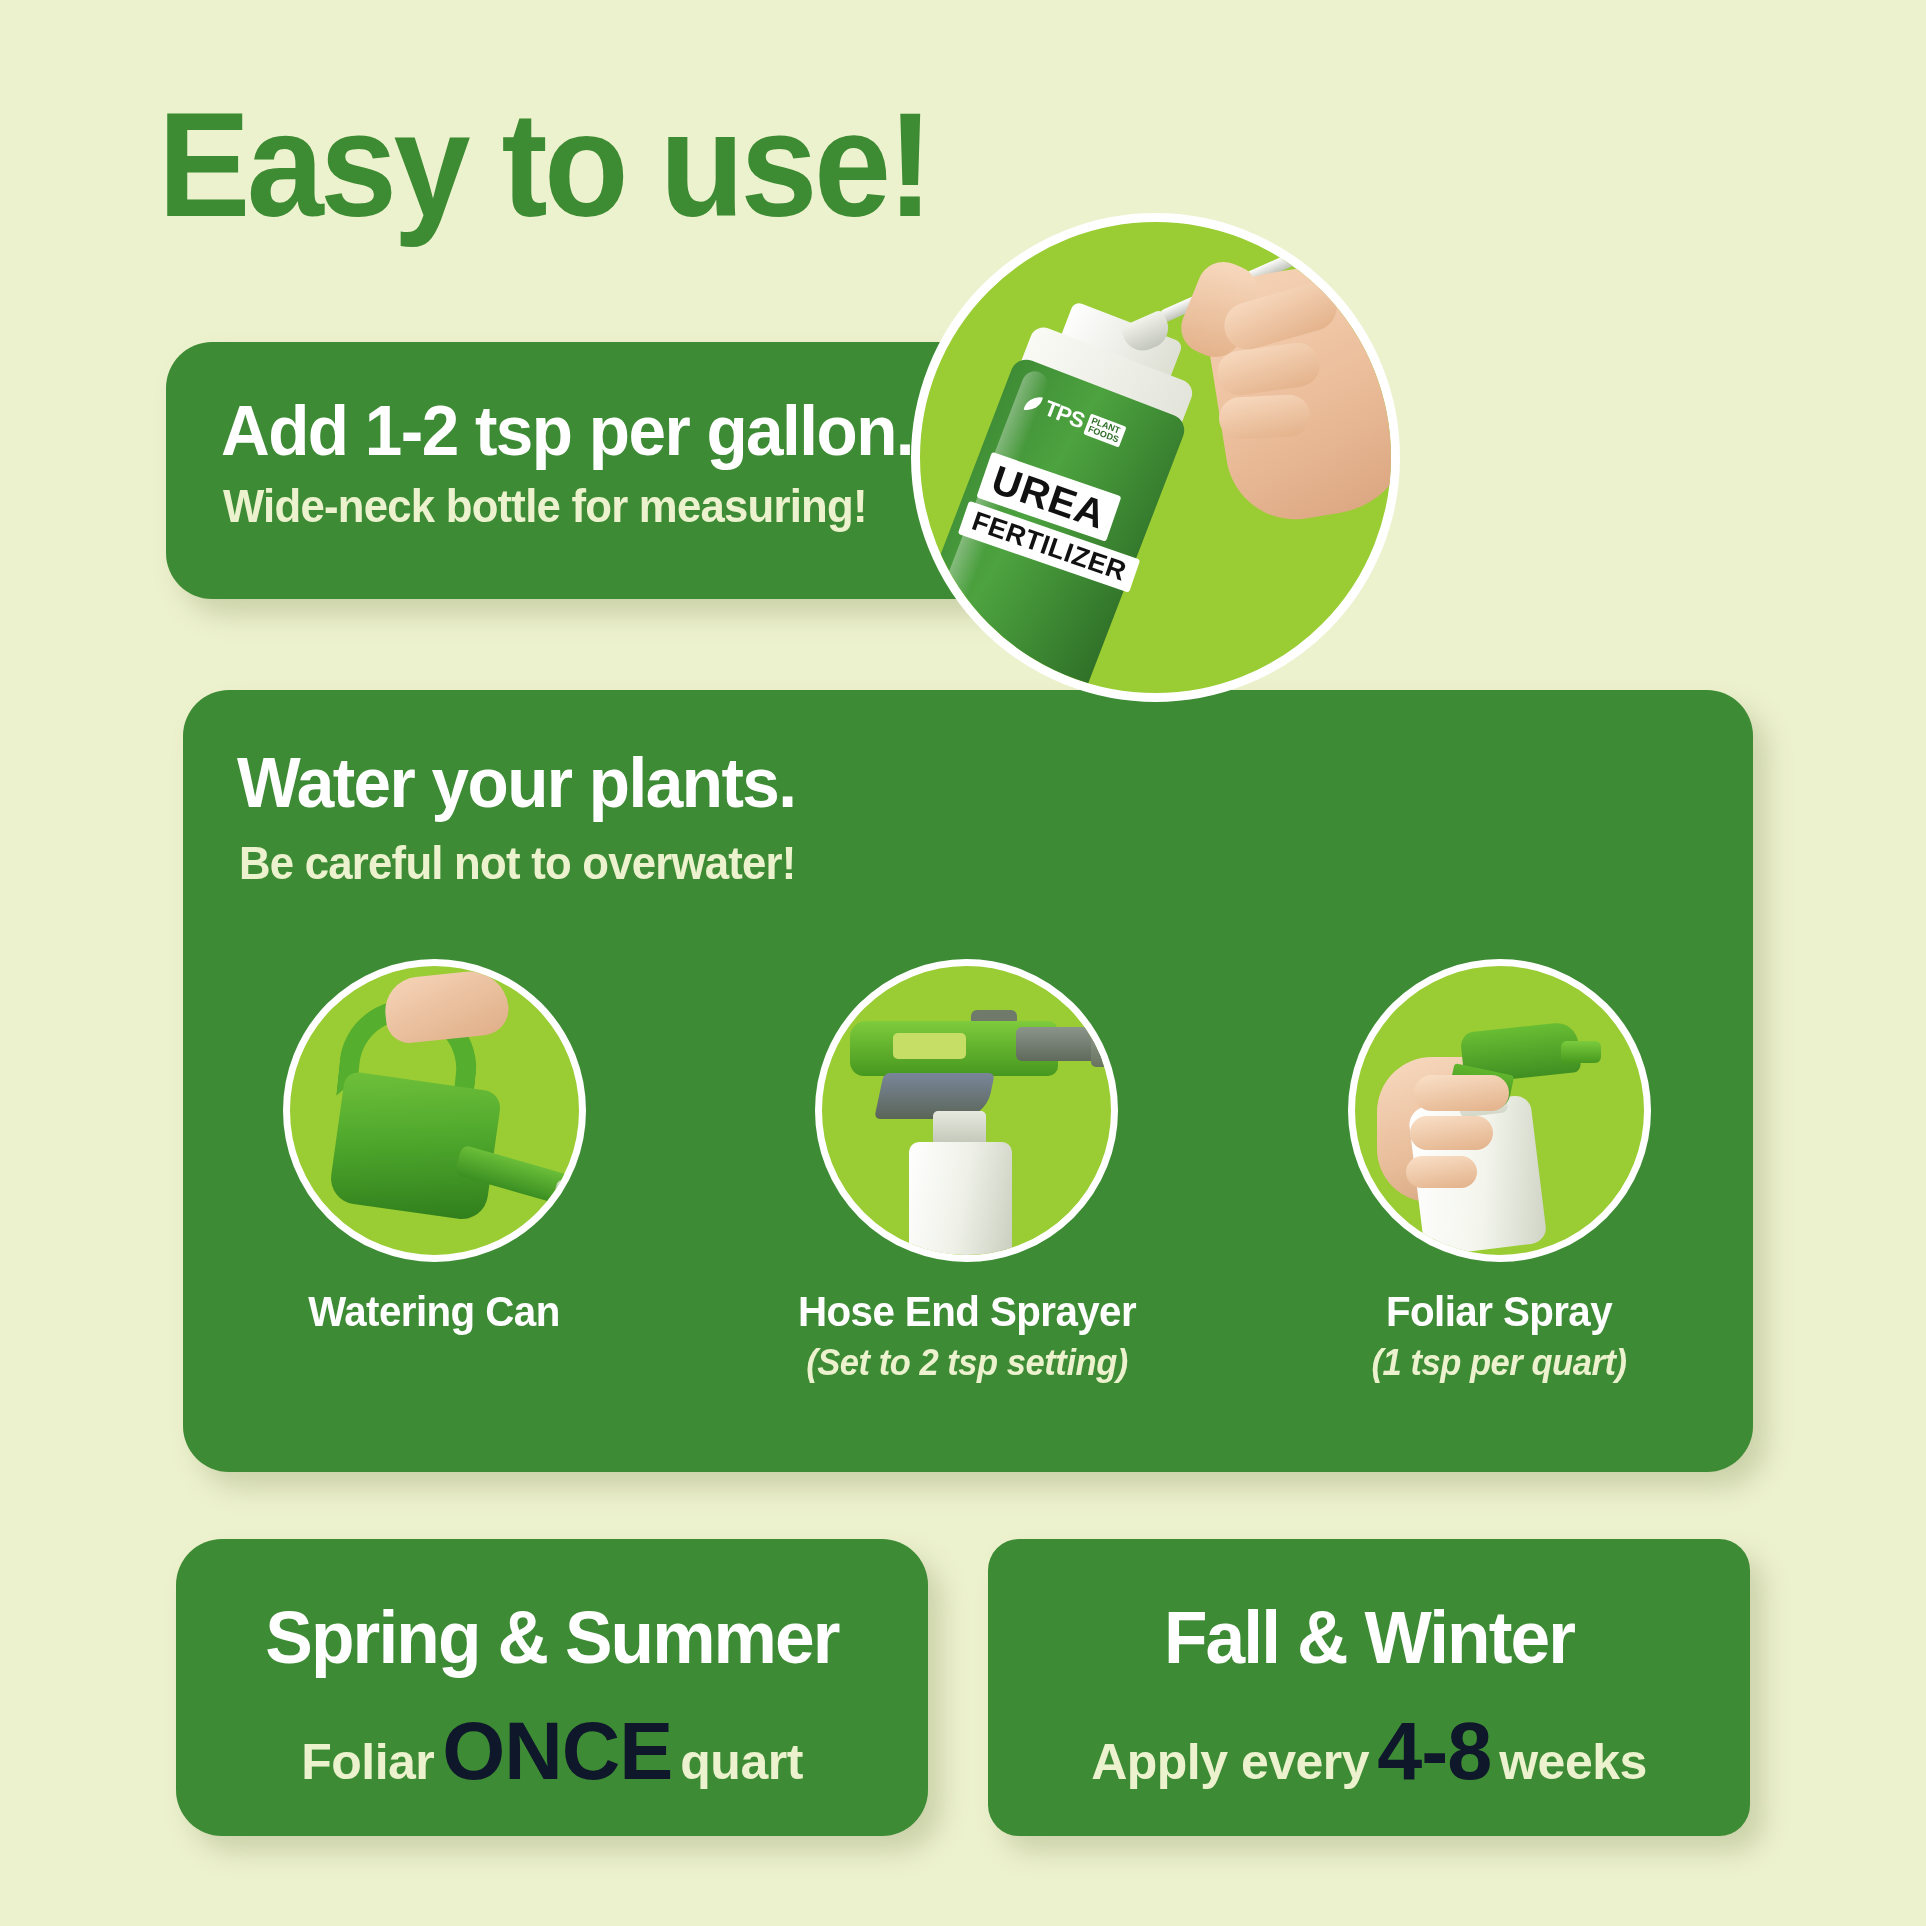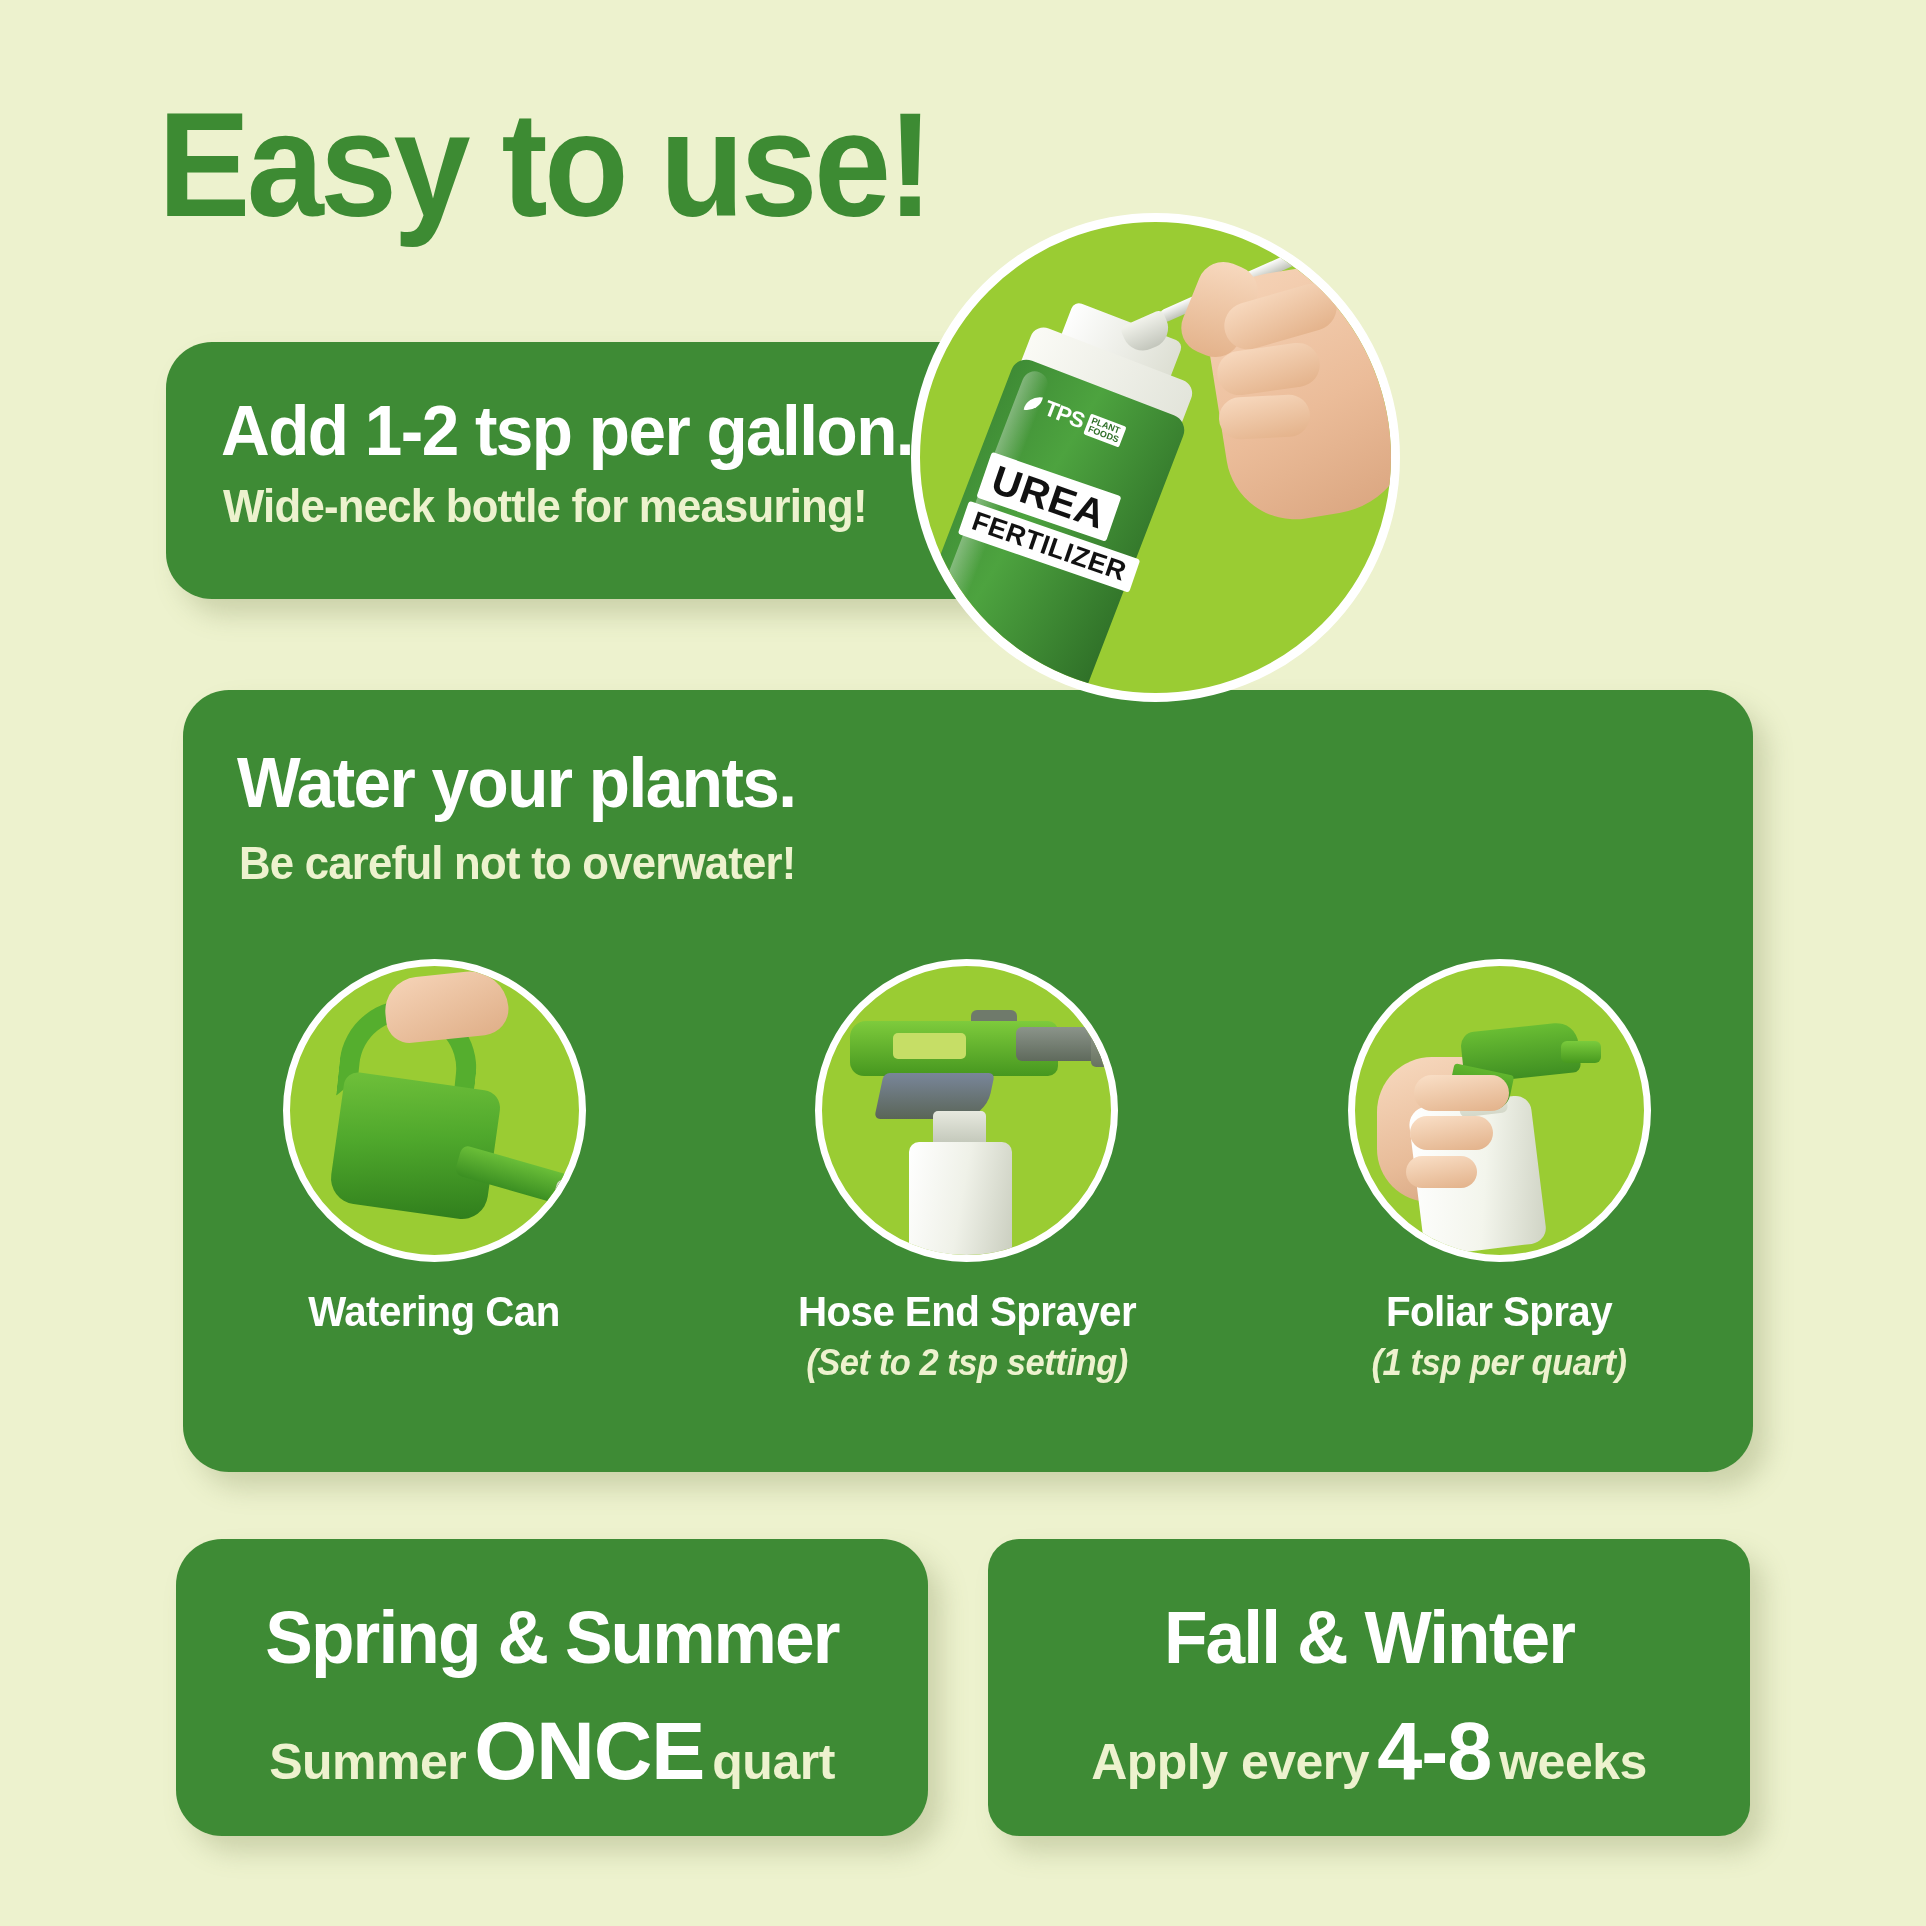--- a/index.html
+++ b/index.html
@@ -485,21 +485,21 @@
   .season-line .sm {
     font-size: 50px;
     font-weight: 600;
     color: #EDF2CE;
     letter-spacing: -0.5px;
     vertical-align: baseline;
   }
   .season-line .big {
     font-size: 81px;
     font-weight: 700;
-    color: #ffffff;
+    color: #0f172a;
     letter-spacing: -1px;
     vertical-align: baseline;
     padding: 0 8px;
   }
 </style>
 </head>
 <body>
 
 <div class="page">
 
@@ -587,21 +587,21 @@
     <div class="hand"></div>
     <div class="finger thumb"></div>
     <div class="finger f1"></div>
     <div class="finger f2"></div>
     <div class="finger f3"></div>
   </div>
 
   <div class="card" id="card-spring">
     <div class="season-title">Spring &amp; Summer</div>
     <div class="season-line">
-      <span class="sm">Summer</span><span class="big">ONCE</span><span class="sm">quart</span>
+      <span class="sm">Foliar</span><span class="big">ONCE</span><span class="sm">quart</span>
     </div>
   </div>
 
   <div class="card" id="card-fall">
     <div class="season-title">Fall &amp; Winter</div>
     <div class="season-line">
       <span class="sm">Apply every</span><span class="big">4-8</span><span class="sm">weeks</span>
     </div>
   </div>
 

